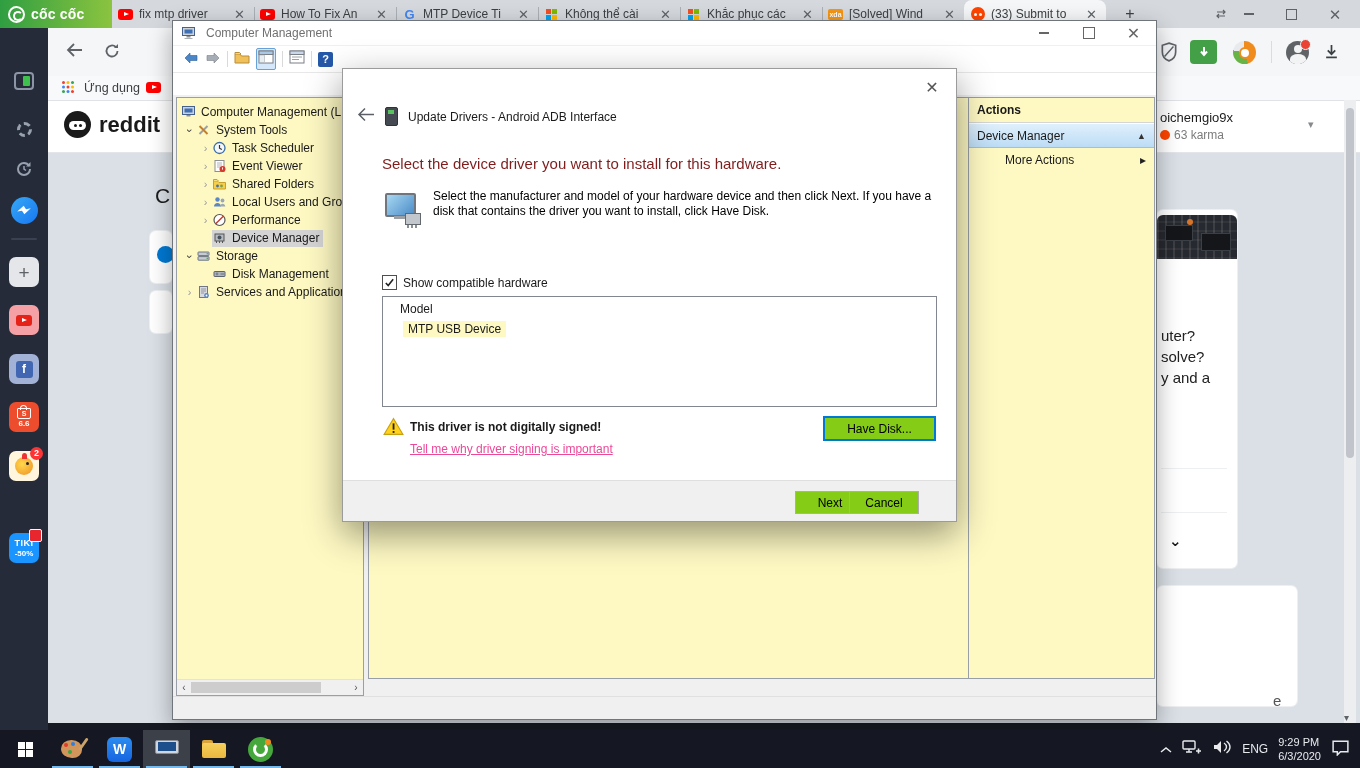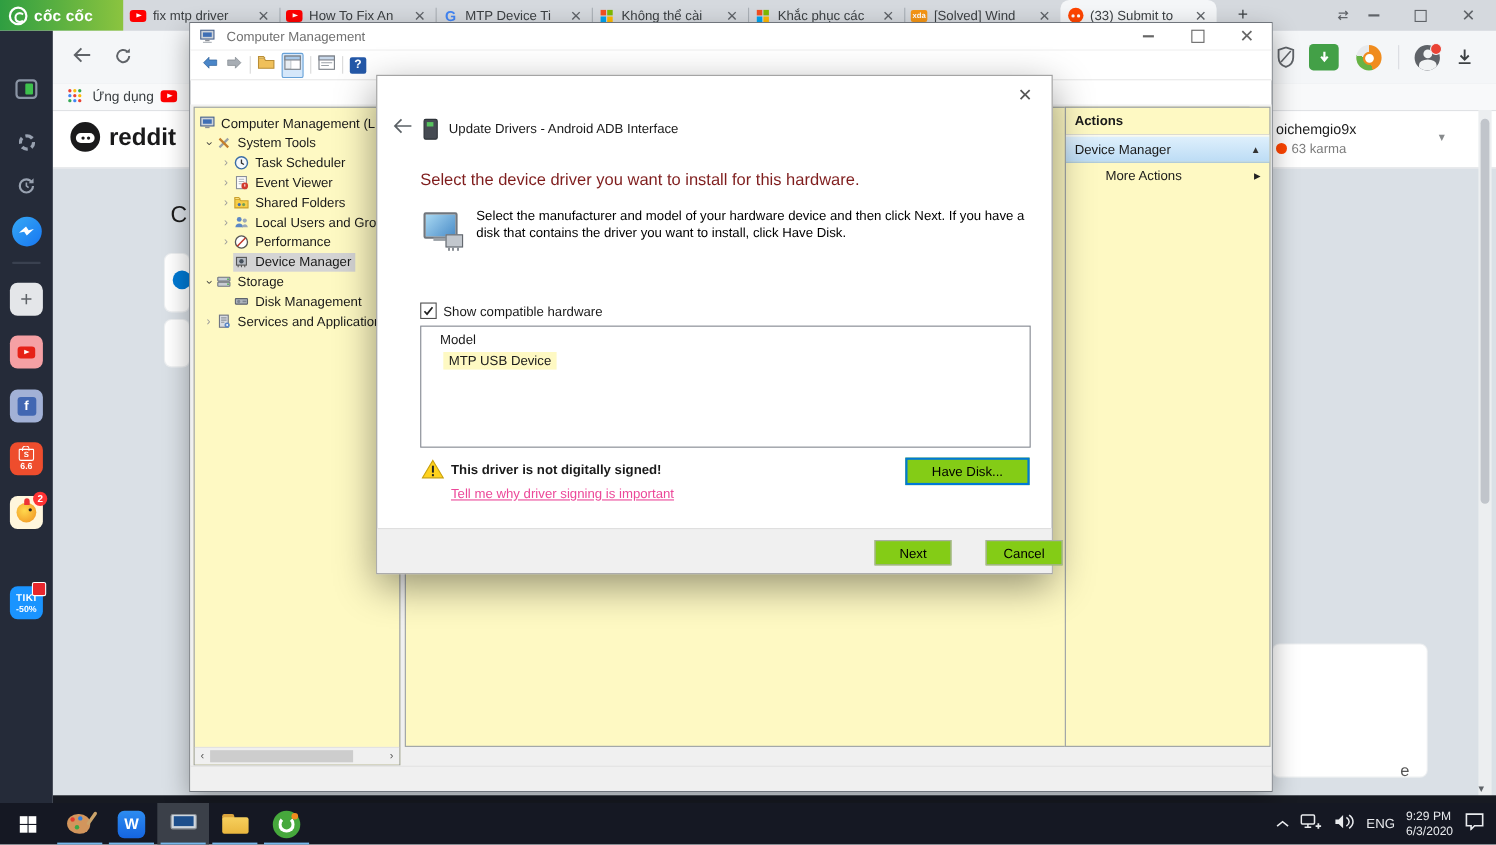--- a/index.html
+++ b/index.html
@@ -145,21 +145,21 @@
   .list-header{font-size:12px;color:#1a1a1a;padding:5px 0 3px 17px}
   .list-item{font-size:12px;display:inline-block;margin-left:20px;padding:1px 5px;background:#fef9c3}
   .dlg-warnrow{position:absolute;left:40px;top:348px}
   .warn-text{position:absolute;left:67px;top:351px;font-size:12px;font-weight:bold}
   .dlg-link{position:absolute;left:67px;top:373px;font-size:12px;color:#ec4899;text-decoration:underline}
   .btn{background:#84cc16;border:1px solid #adadad;font-size:12px;color:#000;text-align:center;
     font-family:"Liberation Sans","DejaVu Sans",sans-serif;display:flex;align-items:center;justify-content:center;box-sizing:border-box}
   .havedisk{position:absolute;left:480px;top:347px;width:113px;height:25px;border:2px solid #0078d7}
   .dlg-footer{position:absolute;left:0;bottom:0;width:100%;height:41px;background:#f0f0f0;border-top:1px solid #dfdfdf;box-sizing:border-box}
   .nextbtn{position:absolute;left:452px;top:422px;width:70px;height:23px}
-  .cancelbtn{position:absolute;left:553px;top:422px;width:70px;height:23px}
+  .cancelbtn{position:absolute;left:506px;top:422px;width:70px;height:23px}
 
   
   .taskbar{left:0;top:730px;width:1360px;height:38px;background:#151823;z-index:10}
   .tbtn{position:absolute;top:0;width:47px;height:38px;display:flex;align-items:center;justify-content:center}
   .tbtn.running::after{content:"";position:absolute;left:3px;right:3px;bottom:0;height:2px;background:#76b9ed}
   .tbtn.active{background:#3b4049}
   .startlogo{width:15px;height:15px;position:relative}
   .startlogo::before{content:"";position:absolute;width:7px;height:7px;background:#fff;box-shadow:8px 0 #fff,0 8px #fff,8px 8px #fff}
   .wpsic{width:25px;height:25px;border-radius:6px;background:linear-gradient(#2d8cf0,#1565e0);color:#fff;font-weight:bold;font-size:14px;text-align:center;line-height:25px}
   .folder-ic{width:24px;height:18px;position:relative}
@@ -201,20 +201,35 @@
   </div>
   <div class="abs" style="left:1160px;top:110px;font-size:13px;color:#1c1c1c">oichemgio9x</div>
   <div class="abs" style="left:1160px;top:128px;font-size:12px;color:#7c7c7c"><span class="karma-dot"></span><span>63 karma</span></div>
   <div class="abs" style="left:1308px;top:118px;color:#878a8c;font-size:11px">▾</div>
 
   <div class="abs" style="left:155px;top:184px;font-size:21px;color:#1c1c1c">C</div>
   <div class="abs rcard" style="left:150px;top:231px;width:22px;height:52px"></div>
   <div class="abs" style="left:157px;top:246px;width:17px;height:17px;border-radius:50%;background:#0079d3"></div>
   <div class="abs rcard" style="left:150px;top:291px;width:22px;height:42px"></div>
 
+  <div class="abs rcard" style="left:1157px;top:210px;width:80px;height:358px">
+    <div class="circuit" style="width:80px;height:44px;margin-top:5px">
+      <span class="chiprect" style="left:8px;top:10px;width:26px;height:14px"></span>
+      <span class="chiprect" style="left:44px;top:18px;width:28px;height:16px"></span>
+      <span class="abs" style="left:30px;top:4px;width:6px;height:6px;border-radius:50%;background:#d8742a"></span>
+    </div>
+    <div style="padding:66px 4px 0 4px;font-size:15px;line-height:21px;color:#222">
+      <div>uter?</div>
+      <div>solve?</div>
+      <div>y and a</div>
+    </div>
+    <div style="position:absolute;left:4px;right:10px;top:258px;height:1px;background:#edeff1"></div>
+    <div style="position:absolute;left:4px;right:10px;top:302px;height:1px;background:#edeff1"></div>
+    <div style="position:absolute;left:12px;top:322px;font-size:15px;font-weight:bold;color:#1a1a1b">⌄</div>
+  </div>
   <div class="abs rcard" style="left:1157px;top:586px;width:140px;height:120px">
     <div style="position:absolute;left:116px;top:106px;font-size:15px;color:#555">e</div>
   </div>
   <div class="abs vscroll"></div>
   <div class="abs vthumb"></div>
   <div class="abs" style="left:1344px;top:712px;color:#5f6368;font-size:10px;z-index:3">▾</div>
   <div class="abs" style="left:48px;top:723px;width:1312px;height:7px;background:#171a22;z-index:3"></div>
 
   <div class="abs tabbar"></div>
   <div class="abs coccoc-logo">

